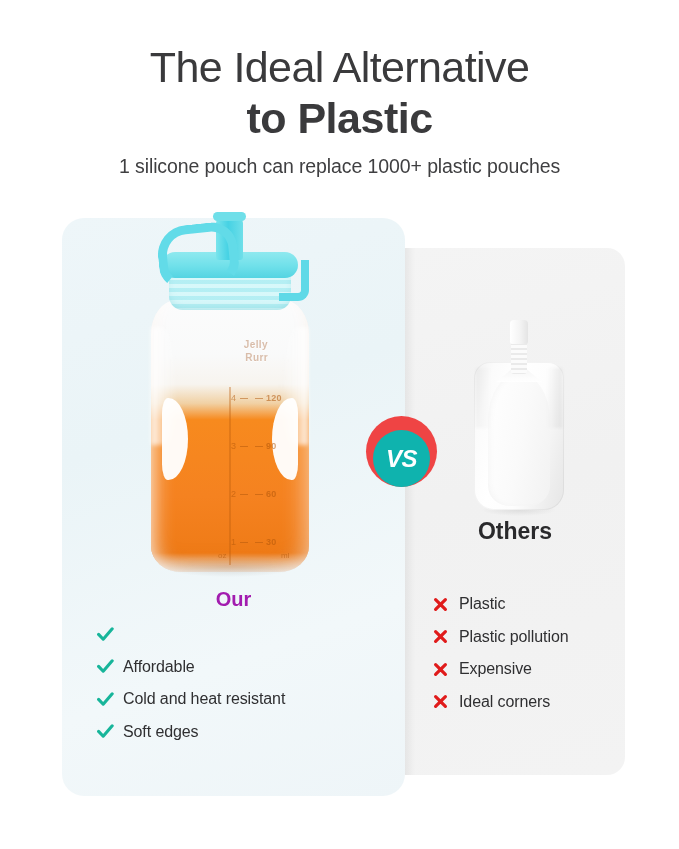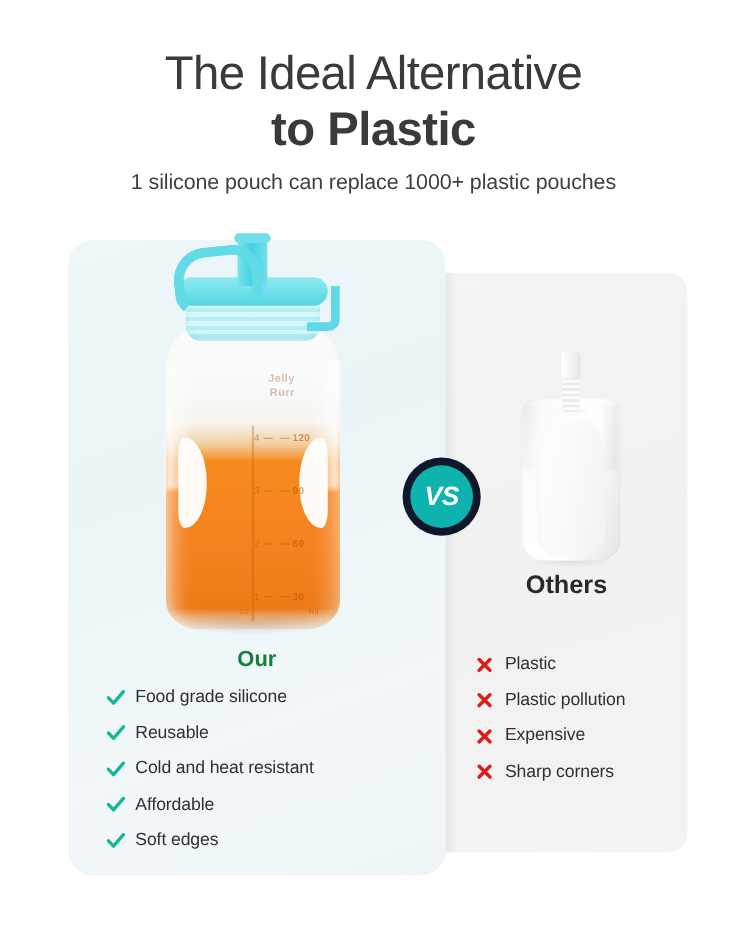--- a/index.html
+++ b/index.html
@@ -331,23 +331,23 @@
   }
 
   
   #vs-badge {
     position: absolute;
     left: 366px;
     top: 416px;
     width: 71px;
     height: 71px;
     border-radius: 50%;
-    background: #0f172a;
+    background: #ef4444;
     display: flex;
-    align-items: center;
+    align-items: flex-end;
     justify-content: center;
   }
   #vs-inner {
     width: 57px;
     height: 57px;
     border-radius: 50%;
     background: #0fb3ae;
     display: flex;
     align-items: center;
     justify-content: center;
@@ -362,21 +362,21 @@
 
   
   #our-heading {
     position: absolute;
     left: 62px;
     top: 588px;
     width: 343px;
     text-align: center;
     font-size: 20px;
     font-weight: 700;
-    color: #15803d;
+    color: #a21caf;
   }
   #others-heading {
     position: absolute;
     left: 405px;
     top: 518px;
     width: 220px;
     text-align: center;
     font-size: 23px;
     font-weight: 700;
     color: #29292b;
@@ -499,52 +499,43 @@
 <div id="our-heading">Our</div>
 <div id="others-heading">Others</div>
 
 <div id="our-list">
   <div class="feature-row">
     <span class="feature-mark">
       <svg class="mark-check" viewBox="0 0 17 15">
           <path d="M1.6 7.4 L6.2 12.2 L15.2 1.8" fill="none" stroke="#17b59a" stroke-width="3.1" stroke-linecap="round" stroke-linejoin="round"></path>
         </svg>
     </span>
-    <span class="feature-text">Food grade silicone</span>
   </div>
   <div class="feature-row">
     <span class="feature-mark">
       <svg class="mark-check" viewBox="0 0 17 15">
           <path d="M1.6 7.4 L6.2 12.2 L15.2 1.8" fill="none" stroke="#17b59a" stroke-width="3.1" stroke-linecap="round" stroke-linejoin="round"></path>
         </svg>
     </span>
-    <span class="feature-text">Reusable</span>
+    <span class="feature-text">Affordable</span>
   </div>
   <div class="feature-row">
     <span class="feature-mark">
       <svg class="mark-check" viewBox="0 0 17 15">
           <path d="M1.6 7.4 L6.2 12.2 L15.2 1.8" fill="none" stroke="#17b59a" stroke-width="3.1" stroke-linecap="round" stroke-linejoin="round"></path>
         </svg>
     </span>
     <span class="feature-text">Cold and heat resistant</span>
   </div>
   <div class="feature-row">
     <span class="feature-mark">
       <svg class="mark-check" viewBox="0 0 17 15">
           <path d="M1.6 7.4 L6.2 12.2 L15.2 1.8" fill="none" stroke="#17b59a" stroke-width="3.1" stroke-linecap="round" stroke-linejoin="round"></path>
         </svg>
     </span>
-    <span class="feature-text">Affordable</span>
-  </div>
-  <div class="feature-row">
-    <span class="feature-mark">
-      <svg class="mark-check" viewBox="0 0 17 15">
-          <path d="M1.6 7.4 L6.2 12.2 L15.2 1.8" fill="none" stroke="#17b59a" stroke-width="3.1" stroke-linecap="round" stroke-linejoin="round"></path>
-        </svg>
-    </span>
     <span class="feature-text">Soft edges</span>
   </div>
 </div>
 
 <div id="others-list">
   <div class="feature-row">
     <span class="feature-mark">
       <svg class="mark-cross" viewBox="0 0 15 15">
           <path d="M2.6 2.6 L12.4 12.4 M12.4 2.6 L2.6 12.4" fill="none" stroke="#e01b1b" stroke-width="3.2" stroke-linecap="round"></path>
         </svg>
@@ -566,15 +557,15 @@
         </svg>
     </span>
     <span class="feature-text">Expensive</span>
   </div>
   <div class="feature-row">
     <span class="feature-mark">
       <svg class="mark-cross" viewBox="0 0 15 15">
           <path d="M2.6 2.6 L12.4 12.4 M12.4 2.6 L2.6 12.4" fill="none" stroke="#e01b1b" stroke-width="3.2" stroke-linecap="round"></path>
         </svg>
     </span>
-    <span class="feature-text">Sharp corners</span>
+    <span class="feature-text">Ideal corners</span>
   </div>
 </div>
 
 </body></html>

